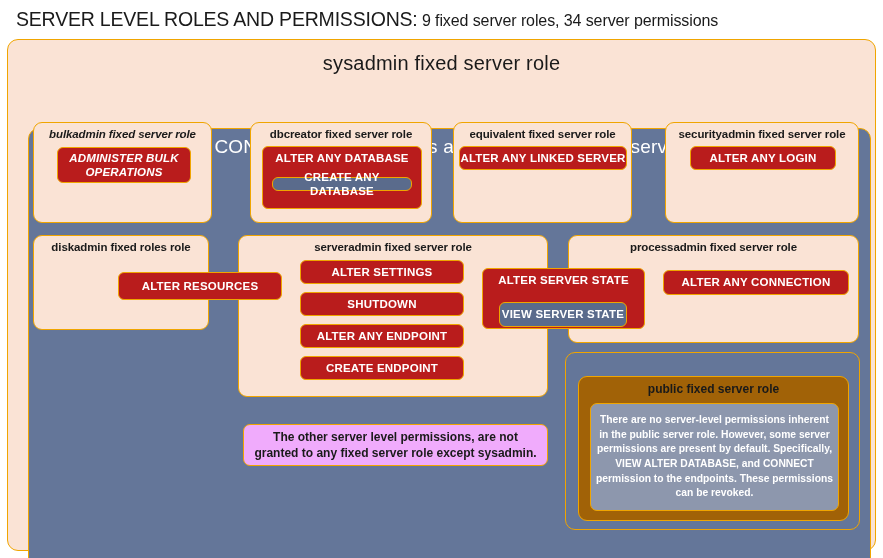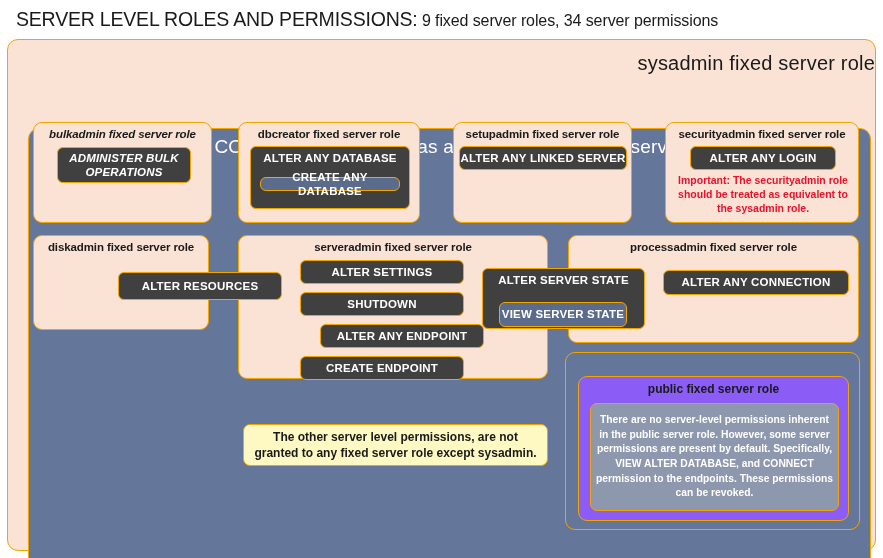--- a/index.html
+++ b/index.html
@@ -22,21 +22,21 @@
   
   .sysadmin-panel {
     position: absolute; left: 7px; top: 39px;
     width: 869px; height: 512px;
     background: #fae3d5;
     border: 1.6px solid #f0a500;
     border-radius: 11px;
   }
   .sysadmin-label {
     position: absolute; left: 0; top: 12px; width: 100%;
-    text-align: right; font-size: 20px; color: #1a1a1a;
+    text-align: center; font-size: 20px; color: #1a1a1a;
     letter-spacing: 0.2px;
   }
 
   
   .control-panel {
     position: absolute; left: 20px; top: 88px;
     width: 843px; height: 456px;
     background: #647699;
     border: 1.6px solid #f0a500;
     border-radius: 11px;
@@ -56,40 +56,40 @@
   }
   .role-title {
     position: absolute; left: 0; top: 5px; width: 100%;
     text-align: center; font-size: 11.5px; font-weight: bold;
     color: #1a1a1a; letter-spacing: -0.1px;
   }
 
   
   .perm {
     position: absolute;
-    background: #404040;
+    background: #b91c1c;
     border: 1.4px solid #f0a500;
     border-radius: 6px;
     color: #ffffff;
     font-size: 11.5px; font-weight: bold;
     letter-spacing: 0.2px;
     display: flex; align-items: center; justify-content: center;
     text-align: center; line-height: 1.25;
   }
   .perm.dark { background: #5a6b8c; }
 
   
   .note-red {
     position: absolute;
     color: #e8112d; font-size: 10.5px; font-weight: bold;
     text-align: center; line-height: 1.32;
   }
   .note-cream {
     position: absolute;
-    background: #fef9c3;
+    background: #f0abfc;
     border: 1.6px solid #f0a500;
     border-radius: 7px;
     color: #1a1a1a; font-size: 12px; font-weight: bold;
     display: flex; align-items: center; justify-content: center;
     text-align: center; line-height: 1.35;
     padding: 0 8px;
   }
 
   
   .viewdef-panel {
@@ -100,21 +100,21 @@
     border-radius: 10px;
   }
   .viewdef-label {
     position: absolute; left: 0; top: 5px; width: 100%;
     text-align: center; color: #ffffff;
     font-size: 11.5px; font-weight: bold; letter-spacing: 0.2px;
   }
   .public-box {
     position: absolute; left: 12px; top: 23px;
     width: 271px; height: 145px;
-    background: #8b5cf6;
+    background: #a16207;
     border: 1.6px solid #f0a500;
     border-radius: 9px;
   }
   .public-title {
     position: absolute; left: 0; top: 5px; width: 100%;
     text-align: center; font-size: 12px; font-weight: bold; color: #1a1a1a;
   }
   .public-text {
     position: absolute; left: 11px; top: 26px;
     width: 249px; height: 108px;
@@ -143,48 +143,47 @@
       <div class="control-label">CONTROL SERVER: Has all permissions in the server</div>
 
     </div>
   </div>
 
   <div class="role-box" style="left:33px; top:122px; width:179px; height:101px;font-style:italic;">
     <div class="role-title">bulkadmin fixed server role</div>
     <div class="perm" style="left:23px; top:24px; width:134px; height:36px;">ADMINISTER  BULK OPERATIONS</div>
   </div>
 
-  <div class="role-box" style="left:238px; top:122px; width:182px; height:101px;padding-left:14px;">
+  <div class="role-box" style="left:250px; top:122px; width:182px; height:101px;padding-left:14px;">
     <div class="role-title">dbcreator fixed server role</div>
     <div class="perm" style="left:11px; top:23px; width:160px; height:63px; align-items:flex-start; padding-top:4px;">
       <span>ALTER ANY DATABASE</span>
     </div>
     <div class="perm dark" style="left:21px; top:54px; width:140px; height:14px;">CREATE ANY DATABASE</div>
   </div>
 
   <div class="role-box" style="left:453px; top:122px; width:179px; height:101px;">
-    <div class="role-title">setupadmin fixed server role</div>
+    <div class="role-title">equivalent fixed server role</div>
     <div class="perm" style="left:5px; top:23px; width:168px; height:24px;">ALTER ANY LINKED SERVER</div>
   </div>
 
   <div class="role-box" style="left:665px; top:122px; width:194px; height:101px;">
     <div class="role-title">securityadmin fixed server role</div>
     <div class="perm" style="left:24px; top:23px; width:146px; height:24px;">ALTER ANY LOGIN</div>
-    <div class="note-red" style="left:6px; top:51px; width:182px;">Important: The securityadmin role should be treated as equivalent to the sysadmin role.</div>
   </div>
 
   <div class="role-box" style="left:33px; top:235px; width:176px; height:95px;">
-    <div class="role-title">diskadmin fixed server role</div>
-  </div>
-
-  <div class="role-box" style="left:238px; top:235px; width:310px; height:144px;">
+    <div class="role-title">diskadmin fixed roles role</div>
+  </div>
+
+  <div class="role-box" style="left:238px; top:235px; width:310px; height:162px;">
     <div class="role-title">serveradmin fixed server role</div>
     <div class="perm" style="left:61px; top:24px; width:164px; height:24px;">ALTER SETTINGS</div>
     <div class="perm" style="left:61px; top:56px; width:164px; height:24px;">SHUTDOWN</div>
-    <div class="perm" style="left:61px; top:88px; width:164px; height:24px;margin-left:20px;">ALTER ANY ENDPOINT</div>
+    <div class="perm" style="left:61px; top:88px; width:164px; height:24px;">ALTER ANY ENDPOINT</div>
     <div class="perm" style="left:61px; top:120px; width:164px; height:24px;">CREATE ENDPOINT</div>
   </div>
 
   <div class="role-box" style="left:568px; top:235px; width:291px; height:108px;">
     <div class="role-title">processadmin fixed server role</div>
     <div class="perm" style="left:94px; top:34px; width:186px; height:25px;">ALTER ANY CONNECTION</div>
   </div>
 
   <div class="perm" style="left:118px; top:272px; width:164px; height:28px;">ALTER RESOURCES</div>
 

